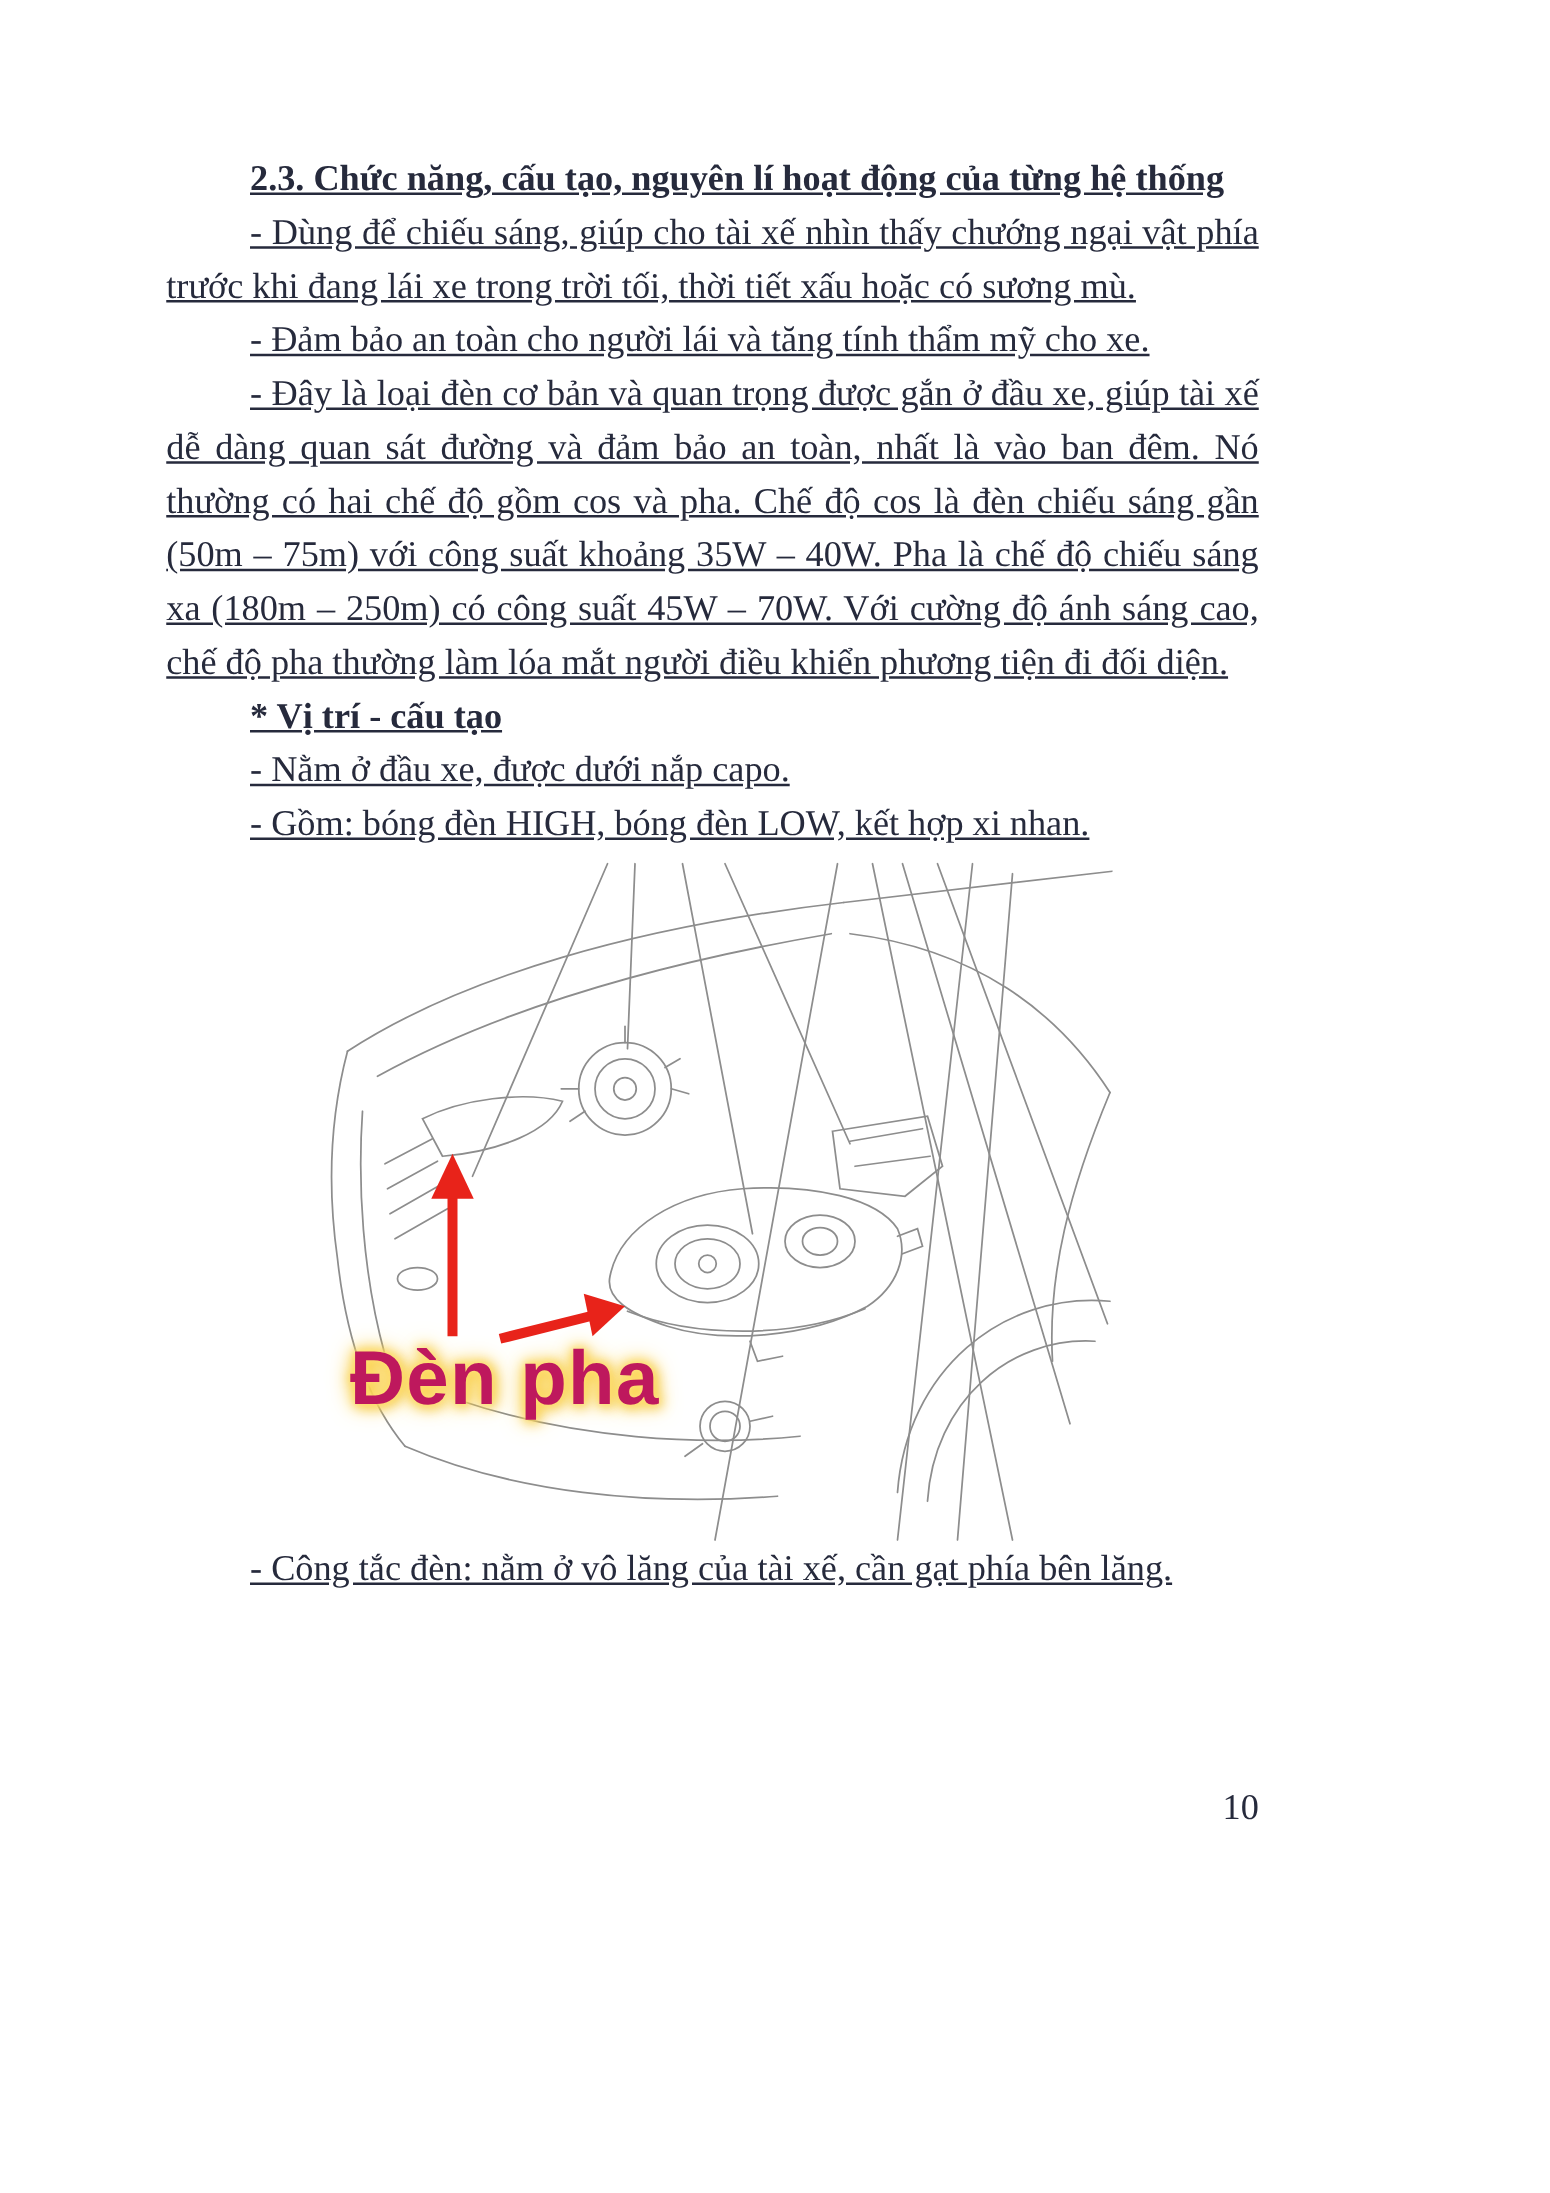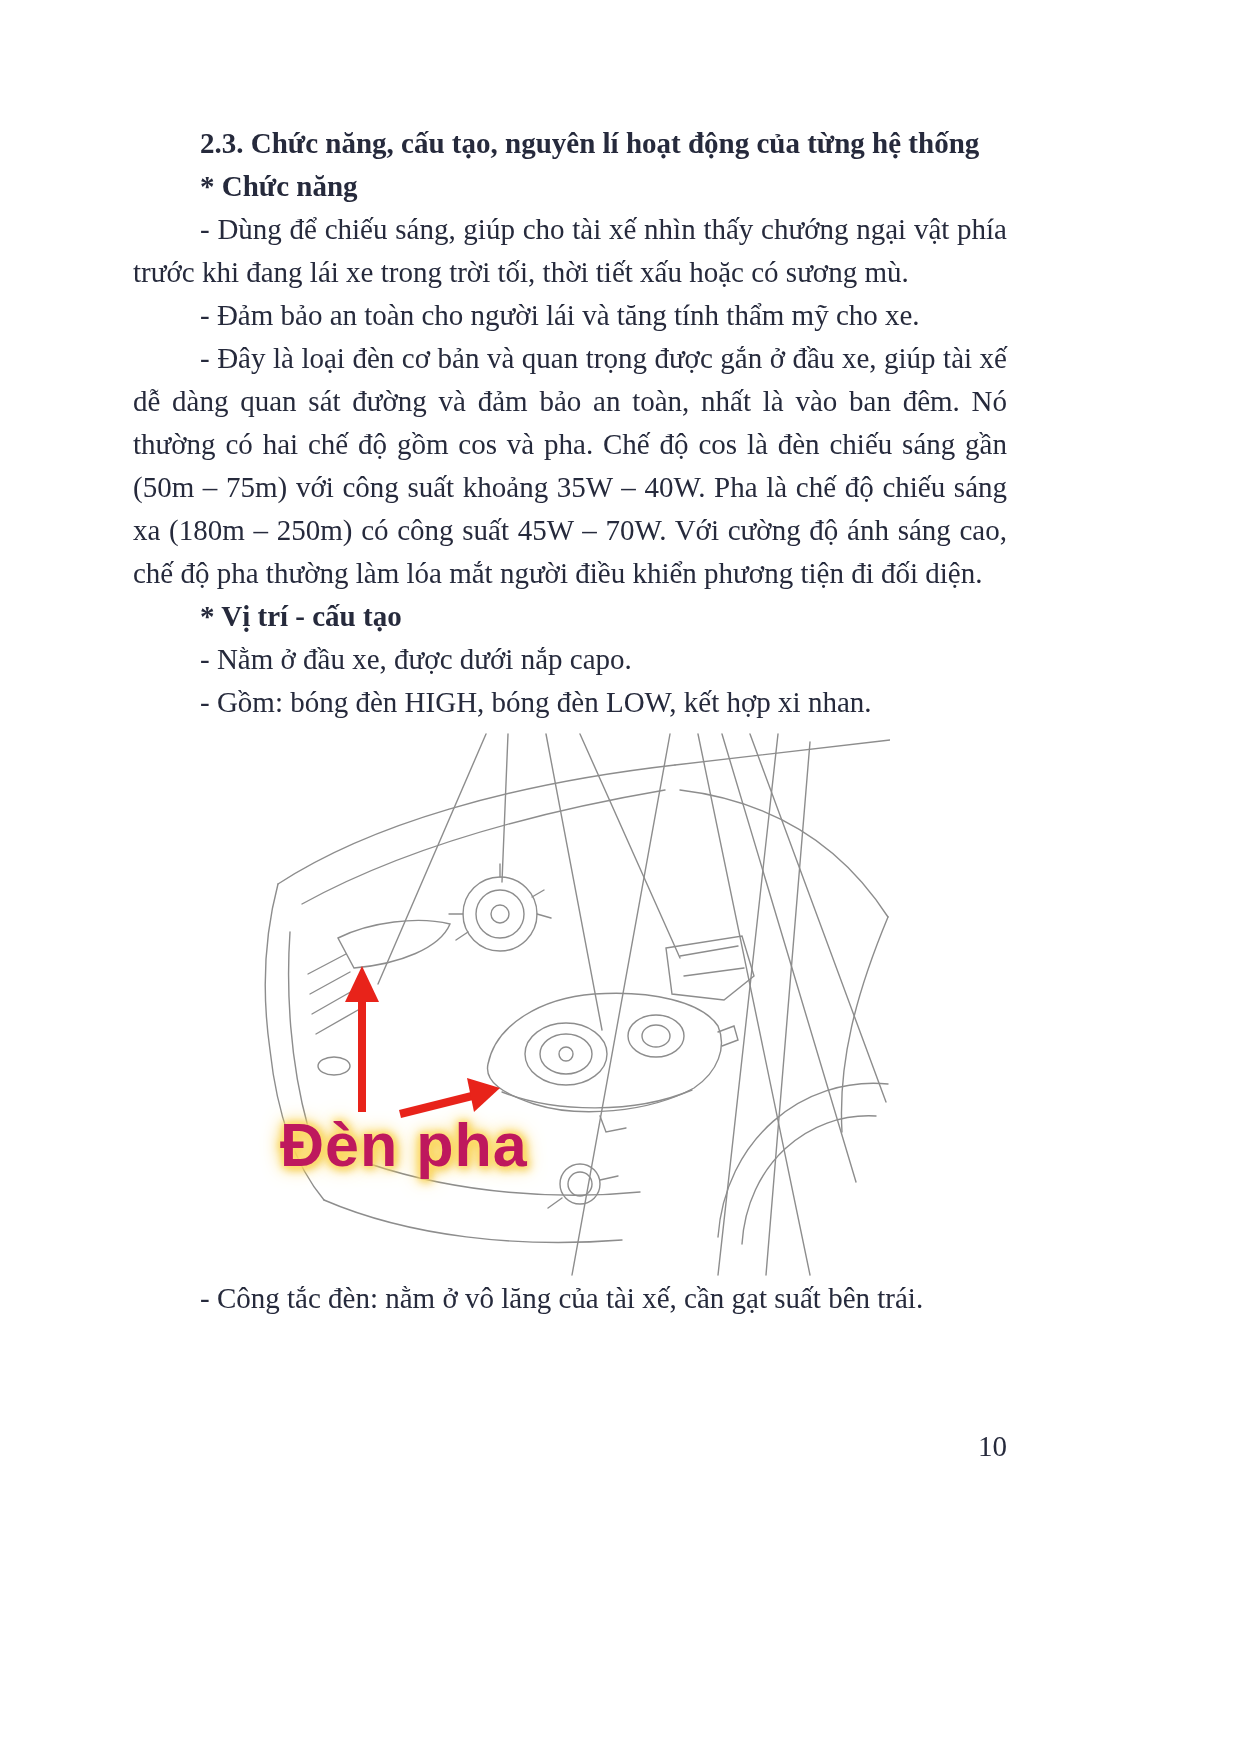--- a/index.html
+++ b/index.html
@@ -10,20 +10,21 @@
     position: relative;
     font-family: "Liberation Serif", "DejaVu Serif", serif;
     color: #262a3c;
     overflow: hidden;
   }
   .content {
     position: absolute;
     left: 133px;
     top: 122px;
     width: 874px;
+    text-decoration: underline;
   }
   p { font-size: 29px; line-height: 43px; }
   .h { text-indent: 67px; font-weight: bold; }
   .h.italic { font-style: italic; }
   .para { text-indent: 67px; text-align: justify; }
   .figure-wrap {
     position: relative;
     width: 640px;
     height: 545px;
     margin: 8px auto 0 auto;
@@ -52,21 +53,20 @@
     top: 1430px;
     font-size: 29px;
   }
 </style>
 </head>
 <body>
 
 <div class="content">
 
   <p class="h">2.3. Chức năng, cấu tạo, nguyên lí hoạt động của từng hệ thống</p>
-  <p class="h">* Chức năng</p>
 
   <p class="para">- Dùng để chiếu sáng, giúp cho tài xế nhìn thấy chướng ngại vật phía trước khi đang lái xe trong trời tối, thời tiết xấu hoặc có sương mù.</p>
   <p class="para">- Đảm bảo an toàn cho người lái và tăng tính thẩm mỹ cho xe.</p>
   <p class="para">- Đây là loại đèn cơ bản và quan trọng được gắn ở đầu xe, giúp tài xế dễ dàng quan sát đường và đảm bảo an toàn, nhất là vào ban đêm. Nó thường có hai chế độ gồm cos và pha. Chế độ cos là đèn chiếu sáng gần (50m – 75m) với công suất khoảng 35W – 40W. Pha là chế độ chiếu sáng xa (180m – 250m) có công suất 45W – 70W. Với cường độ ánh sáng cao, chế độ pha thường làm lóa mắt người điều khiển phương tiện đi đối diện.</p>
 
   <p class="h">* Vị trí - cấu tạo</p>
   <p class="para">- Nằm ở đầu xe, được dưới nắp capo.</p>
   <p class="para">- Gồm: bóng đèn HIGH, bóng đèn LOW, kết hợp xi nhan.</p>
 
   <div class="figure-wrap">
@@ -138,17 +138,17 @@
         <line x1="112" y1="380" x2="112" y2="262" stroke="#e8231a" stroke-width="8"></line>
         <polygon points="112,234 95,270 129,270" fill="#e8231a"></polygon>
         <line x1="150" y1="382" x2="222" y2="364" stroke="#e8231a" stroke-width="8"></line>
         <polygon points="250,356 217,346 224,380" fill="#e8231a"></polygon>
       </g>
     </svg>
     <div class="fig-label">Đèn pha</div>
   </div>
 
 
-  <p class="para">- Công tắc đèn: nằm ở vô lăng của tài xế, cần gạt suất bên trái.</p>
+  <p class="para">- Công tắc đèn: nằm ở vô lăng của tài xế, cần gạt phía bên lăng.</p>
 
 </div>
 
 <div class="page-number">10</div>
 
 </body></html>

